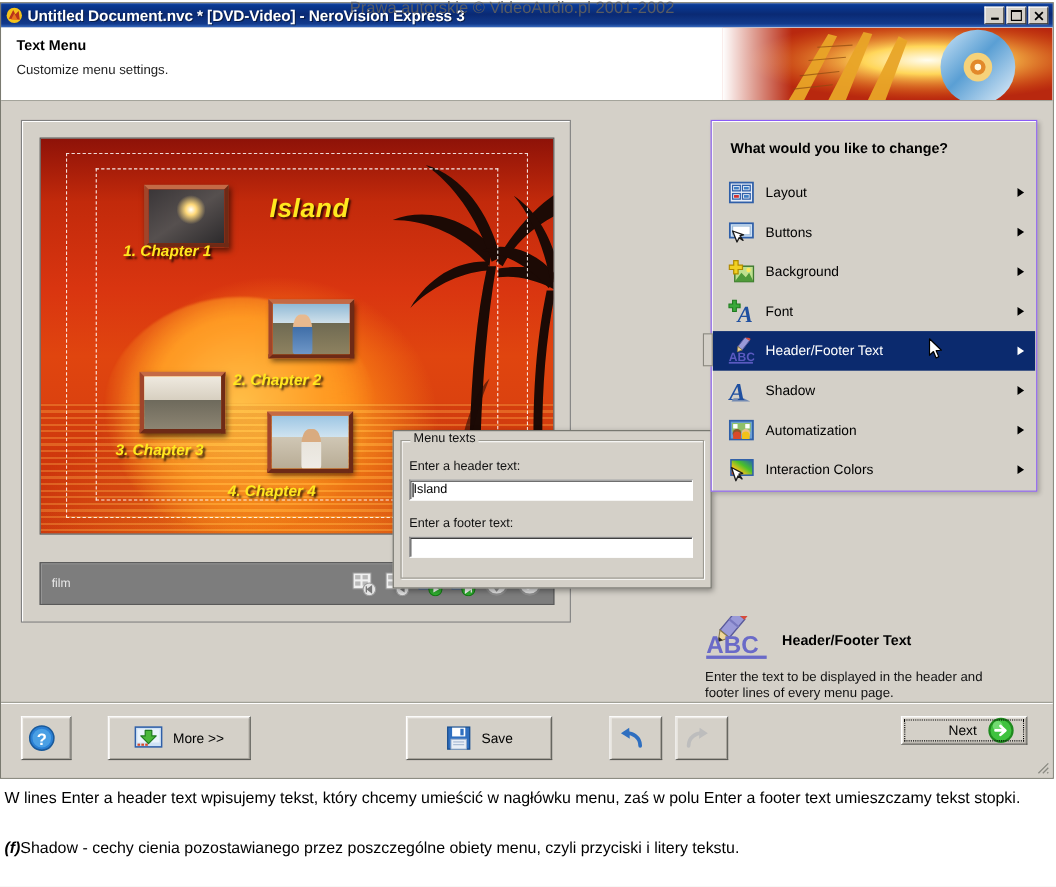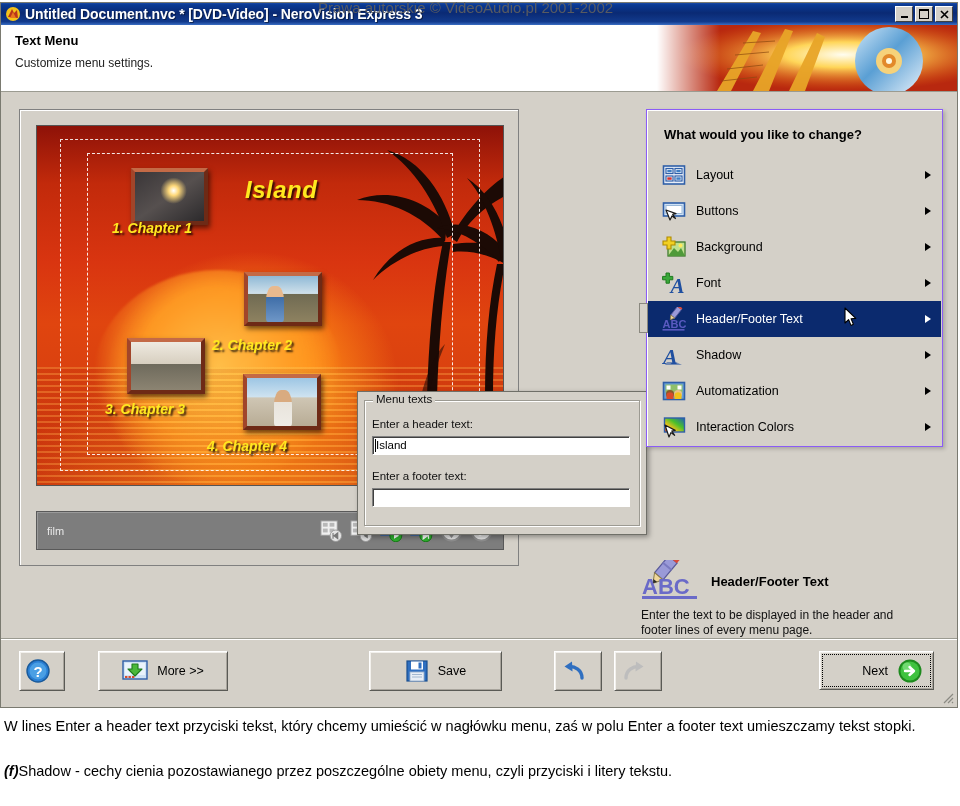--- a/index.html
+++ b/index.html
@@ -361,21 +361,21 @@
     gap: 9px;
     font-size: 12.5px; color: #000;
     font-family: "Liberation Sans", sans-serif;
     cursor: default;
   }
   #btn-help  { left: 18px;  top: 12px; width: 46px;  height: 40px; }
   #btn-more  { left: 97px;  top: 12px; width: 130px; height: 40px; }
   #btn-save  { left: 368px; top: 12px; width: 133px; height: 40px; }
   #btn-undo  { left: 553px; top: 12px; width: 48px;  height: 40px; }
   #btn-redo  { left: 613px; top: 12px; width: 48px;  height: 40px; }
-  #btn-next  { left: 818px; top: 12px; width: 115px; height: 39px; justify-content: flex-end; padding-right: 10px; }
+  #btn-next  { left: 818px; top: 12px; width: 115px; height: 26px; justify-content: flex-end; padding-right: 10px; }
   #btn-next .focusring {
     position: absolute; left: 2px; top: 2px; right: 2px; bottom: 2px;
     border: 1px dotted #000;
   }
   .grip {
     position: absolute; right: 3px; bottom: 3px;
     width: 13px; height: 13px;
   }
 
   
@@ -820,18 +820,18 @@
       <g stroke="#8a8a82" stroke-width="1.2">
         <path d="M12 3 L3 12 M12 7 L7 12 M12 11 L11 12"></path>
       </g>
     </svg>
   </div>
 
 </div>
 
 <div id="caption">
   <div>
-    <span>W lines </span><span class="b">Enter a header text</span><span> przyciski tekst, który chcemy umieścić w nagłówku menu, zaś w polu </span><span class="b">Enter a footer text</span><span> umieszczamy tekst stopki.</span>
+    <span>W lines </span><span class="b">Enter a header text</span><span> wpisujemy tekst, który chcemy umieścić w nagłówku menu, zaś w polu </span><span class="b">Enter a footer text</span><span> umieszczamy tekst stopki.</span>
   </div>
   <div class="p2">
     <span class="fi">(f)</span><span class="b">Shadow</span><span> - cechy cienia pozostawianego przez poszczególne obiety menu, czyli przyciski i litery tekstu.</span>
   </div>
 </div>
 
 </body></html>

